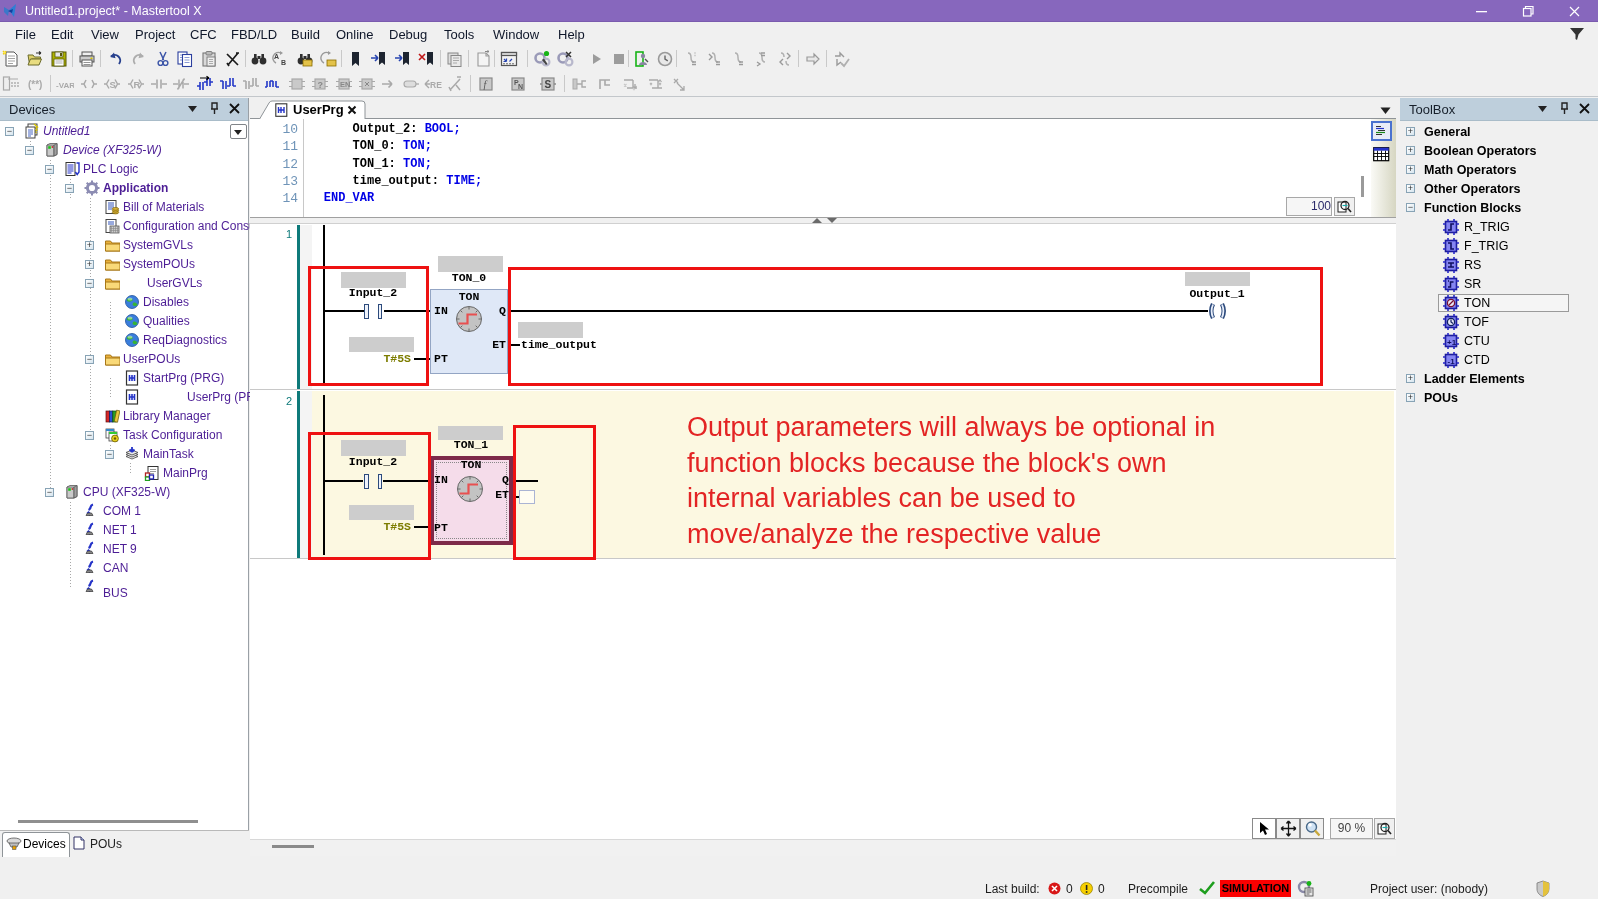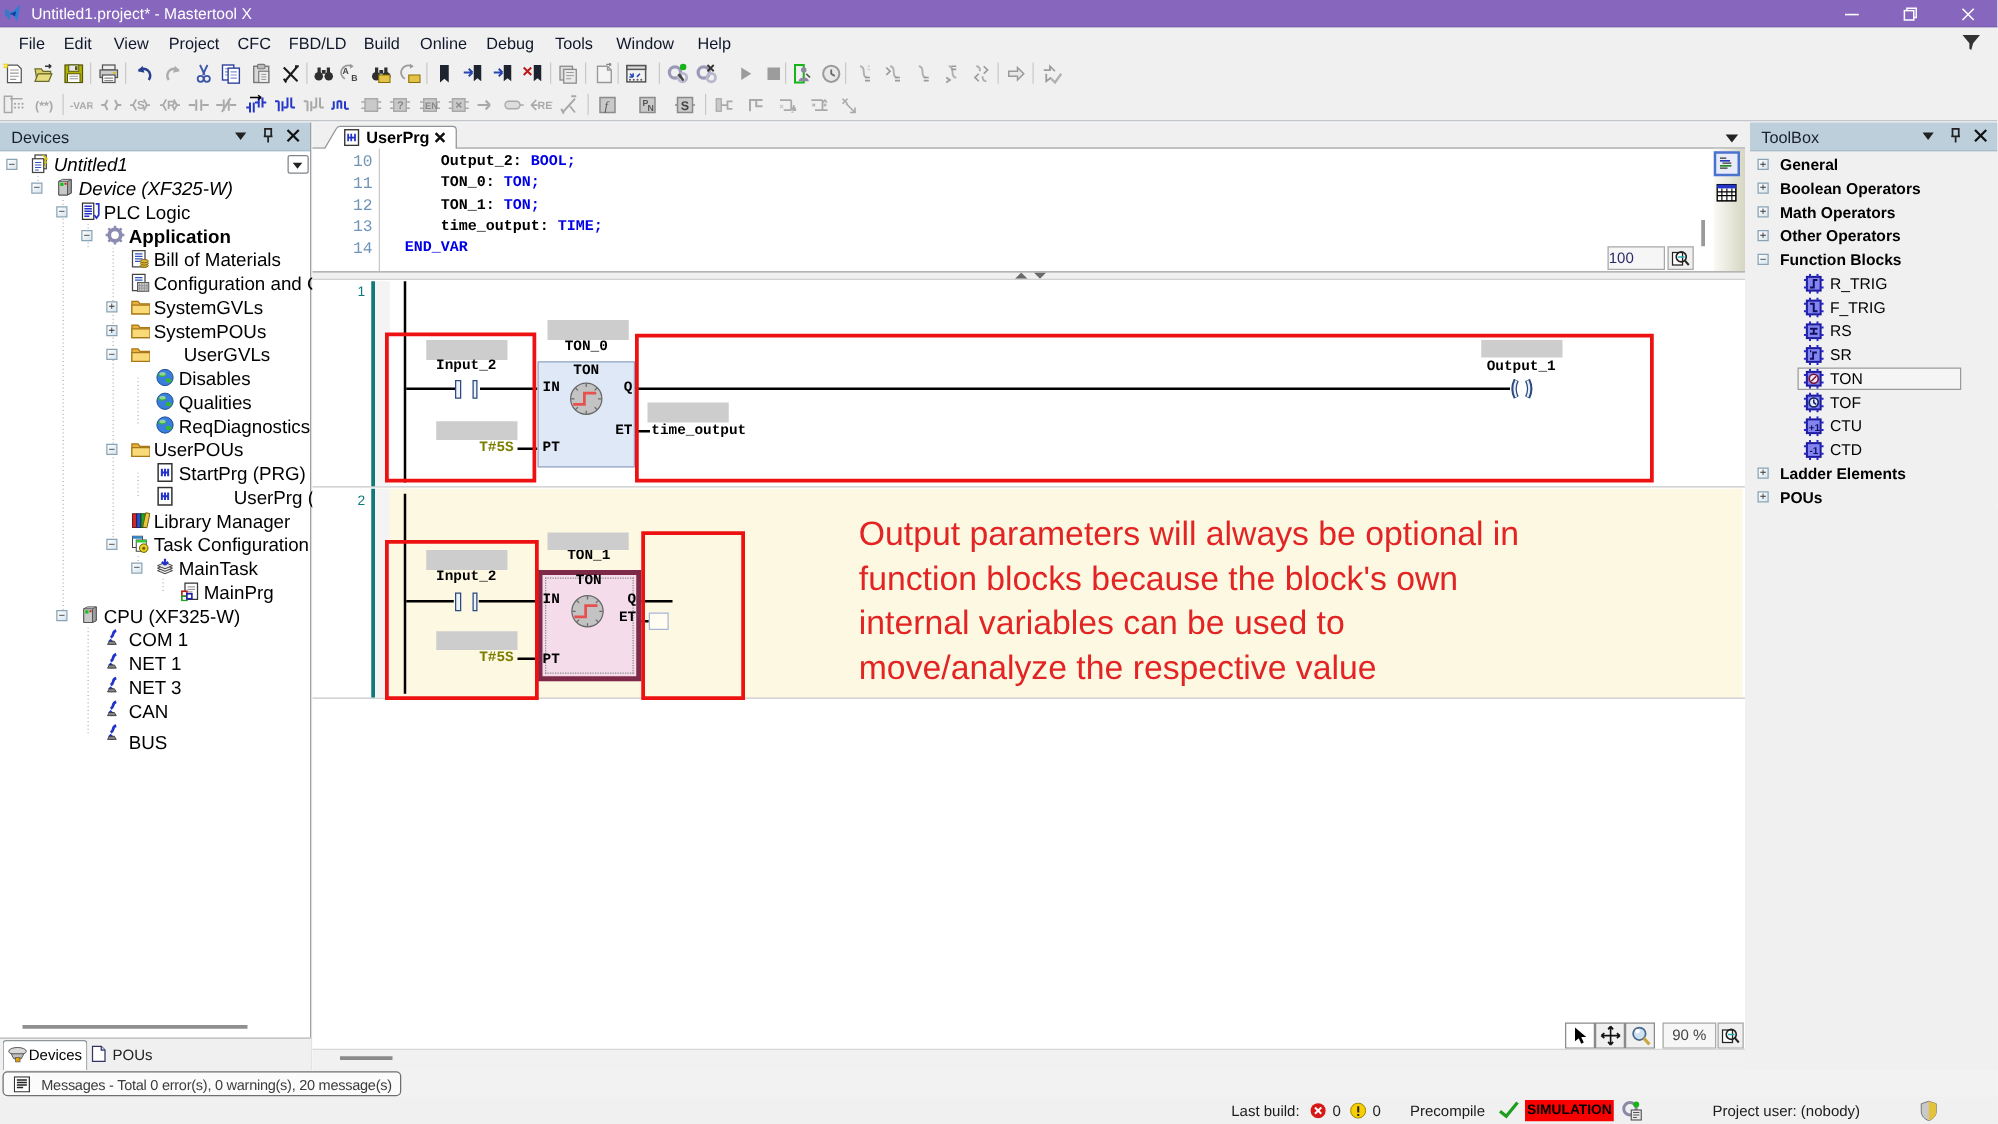--- a/index.html
+++ b/index.html
@@ -16,21 +16,21 @@
 .mitem{position:absolute;top:5px;font-size:13px;color:#0f172a;}
 
 #toolbar1{position:absolute;left:0;top:47px;width:1598px;height:25px;background:#f0f0f0;}
 #toolbar2{position:absolute;left:0;top:72px;width:1598px;height:25px;background:#f0f0f0;border-bottom:1px solid #c3c7cb;}
 .tico{position:absolute;top:3px;width:18px;height:18px;}
 .tsep{position:absolute;top:3px;width:1px;height:17px;background:#c9c9c9;}
 
 #leftpanel{position:absolute;left:0;top:98px;width:249px;height:758px;background:#fff;border-right:1px solid #9aa0a6;}
 .phead{position:absolute;left:0;top:0;width:100%;height:23px;background:#becfdc;font-size:13px;color:#17202b;border-bottom:1px solid #a9bcc9;}
 .phead span{position:absolute;left:9px;top:4px;}
-.treerow{position:absolute;font-size:15px;color:#000000;white-space:nowrap;}
+.treerow{position:absolute;font-size:12px;color:#4c1d95;white-space:nowrap;}
 .exp{position:absolute;width:9px;height:9px;background:linear-gradient(135deg,#fff, #d7e5ee);border:1px solid #88a3b5;font-size:9px;line-height:7px;text-align:center;color:#333;}
 .ticon{position:absolute;width:16px;height:16px;}
 
 #msgrow{position:absolute;left:0;top:856px;width:1598px;height:22px;background:#f2f2f2;}
 #msgbox{position:absolute;left:2px;top:1px;width:319px;height:20px;background:#fbfbfb;border:1px solid #6f6f6f;border-radius:4px;}
 #statusbar{position:absolute;left:0;top:878px;width:1598px;height:21px;background:#f0f0f0;font-size:12px;color:#1c1c1c;}
 
 #editor{position:absolute;left:250px;top:98px;width:1146px;height:758px;background:#fff;}
 #tabrow{position:absolute;left:0;top:0;width:1146px;height:21px;background:#f0f0f0;border-bottom:1px solid #8f9498;}
 .codeline{position:absolute;font-family:"Liberation Mono",monospace;font-size:12px;font-weight:bold;white-space:pre;color:#000;}
@@ -573,21 +573,21 @@
           <path d="M9 1.5 c-4 1 -1 4 -4.5 5.5" fill="none" stroke="#2433c8" stroke-width="2.2"></path>
           <path d="M4.5 8 l3 3 l-2 2 l-3 -3 z" fill="#2433c8"></path>
           <path d="M2 12.5 h7 l-1.5 -2.5 h-4 z" fill="#888" stroke="#333" stroke-width="0.7"></path>
         </svg>
 <div class="treerow" style="left:103px;top:425px;">NET 1</div>
 <svg class="ticon" style="left:84px;top:443px" viewBox="0 0 16 16">
           <path d="M9 1.5 c-4 1 -1 4 -4.5 5.5" fill="none" stroke="#2433c8" stroke-width="2.2"></path>
           <path d="M4.5 8 l3 3 l-2 2 l-3 -3 z" fill="#2433c8"></path>
           <path d="M2 12.5 h7 l-1.5 -2.5 h-4 z" fill="#888" stroke="#333" stroke-width="0.7"></path>
         </svg>
-<div class="treerow" style="left:103px;top:444px;">NET 3</div>
+<div class="treerow" style="left:103px;top:444px;">NET 9</div>
 <svg class="ticon" style="left:84px;top:462px" viewBox="0 0 16 16">
           <path d="M9 1.5 c-4 1 -1 4 -4.5 5.5" fill="none" stroke="#2433c8" stroke-width="2.2"></path>
           <path d="M4.5 8 l3 3 l-2 2 l-3 -3 z" fill="#2433c8"></path>
           <path d="M2 12.5 h7 l-1.5 -2.5 h-4 z" fill="#888" stroke="#333" stroke-width="0.7"></path>
         </svg>
 <div class="treerow" style="left:103px;top:463px;">CAN</div>
 <svg class="ticon" style="left:84px;top:481px" viewBox="0 0 16 16">
           <path d="M9 1.5 c-4 1 -1 4 -4.5 5.5" fill="none" stroke="#2433c8" stroke-width="2.2"></path>
           <path d="M4.5 8 l3 3 l-2 2 l-3 -3 z" fill="#2433c8"></path>
           <path d="M2 12.5 h7 l-1.5 -2.5 h-4 z" fill="#888" stroke="#333" stroke-width="0.7"></path>
@@ -651,21 +651,21 @@
           <path d="M1 3.5 h8" stroke="#2433c8" stroke-width="1.2"></path>
           <path d="M1 7.5 h9" stroke="#1a8a1a" stroke-width="1.2"></path>
         </svg>
       </div>
 <div class="abs" style="left:1123px;top:49px;width:17px;height:15px;"><svg width="17" height="15" viewBox="0 0 17 15">
           <rect x="0.7" y="0.7" width="15" height="13" fill="#fff" stroke="#000" stroke-width="1.2"></rect>
           <rect x="0.7" y="0.7" width="15" height="3" fill="#2433c8"></rect>
           <path d="M0.7 6.5 h15 M0.7 9.5 h15 M4.5 3.7 v10 M8.5 3.7 v10 M12.5 3.7 v10" stroke="#000" stroke-width="0.9"></path>
         </svg></div>
 <div class="abs" style="left:1111px;top:78px;width:3px;height:21px;background:#9a9a9a;"></div>
-<div class="abs" style="left:1036px;top:99px;width:46px;height:19px;background:#f6f6f6;border:1px solid #a8a8a8;font-size:12px;color:#2a2a6a;text-align:left;line-height:17px;">100</div>
+<div class="abs" style="left:1036px;top:99px;width:46px;height:19px;background:#f6f6f6;border:1px solid #a8a8a8;font-size:12px;color:#2a2a6a;text-align:right;line-height:17px;">100</div>
 <div class="abs" style="left:1084px;top:99px;width:21px;height:19px;background:#f0f0f0;border:1px solid #a8a8a8;">
         <svg class="abs" style="left:2px;top:1px" width="15" height="15" viewBox="0 0 15 15">
           <rect x="1" y="3" width="8" height="10" fill="#fff" stroke="#222" stroke-width="1"></rect>
           <circle cx="8" cy="6.5" r="4" fill="none" stroke="#222" stroke-width="1.3"></circle>
           <path d="M11 9.5 L14 13" stroke="#222" stroke-width="1.6"></path>
           <path d="M5.5 6.5 h5" stroke="#18b0b0" stroke-width="1.2"></path>
         </svg>
       </div>
 <div class="abs" style="left:0;top:119px;width:1146px;height:7px;background:#f0f0f0;border-top:1px solid #a0a0a0;border-bottom:1px solid #d0d0d0;"></div>
 <svg class="abs" style="left:562px;top:120px" width="12" height="5">
@@ -860,29 +860,20 @@
           <text x="4.5" y="11.5" font-size="8" fill="#101060" font-weight="bold">-1</text>
         </svg>
 <div class="tbitem" style="left:64px;top:255px">CTD</div>
 <div class="exp" style="left:6px;top:276px">+</div>
 <div class="tbsec" style="left:24px;top:274px">Ladder Elements</div>
 <div class="exp" style="left:6px;top:295px">+</div>
 <div class="tbsec" style="left:24px;top:293px">POUs</div>
 </div>
 </div>
 
-<div id="msgrow">
-  <div id="msgbox">
-    <svg class="abs" style="left:8px;top:3px" width="13" height="13" viewBox="0 0 13 13">
-          <rect x="0.5" y="0.5" width="12" height="12" fill="#fff" stroke="#333" stroke-width="1"></rect>
-          <path d="M2.5 3 h8 M2.5 5 h8 M2.5 7 h8 M2.5 9 h5" stroke="#222" stroke-width="1.1"></path>
-        </svg>
-    <div class="abs" style="left:30px;top:4px;font-size:11.6px;letter-spacing:-0.2px;color:#3c3c3c;white-space:nowrap;">Messages - Total 0 error(s), 0 warning(s), 20 message(s)</div>
-  </div>
-</div>
 
 <div id="statusbar">
   <div class="abs" style="left:985px;top:4px;">Last build:</div>
   <svg class="abs" style="left:1048px;top:4px" width="13" height="13">
         <circle cx="6.5" cy="6.5" r="6" fill="#d81717"></circle>
         <path d="M4 4 L9 9 M9 4 L4 9" stroke="#fff" stroke-width="1.6"></path>
       </svg>
   <div class="abs" style="left:1066px;top:4px;">0</div>
   <svg class="abs" style="left:1080px;top:4px" width="13" height="13">
         <circle cx="6.5" cy="6.5" r="6" fill="#f7cf00" stroke="#9a8500" stroke-width="0.8"></circle>

